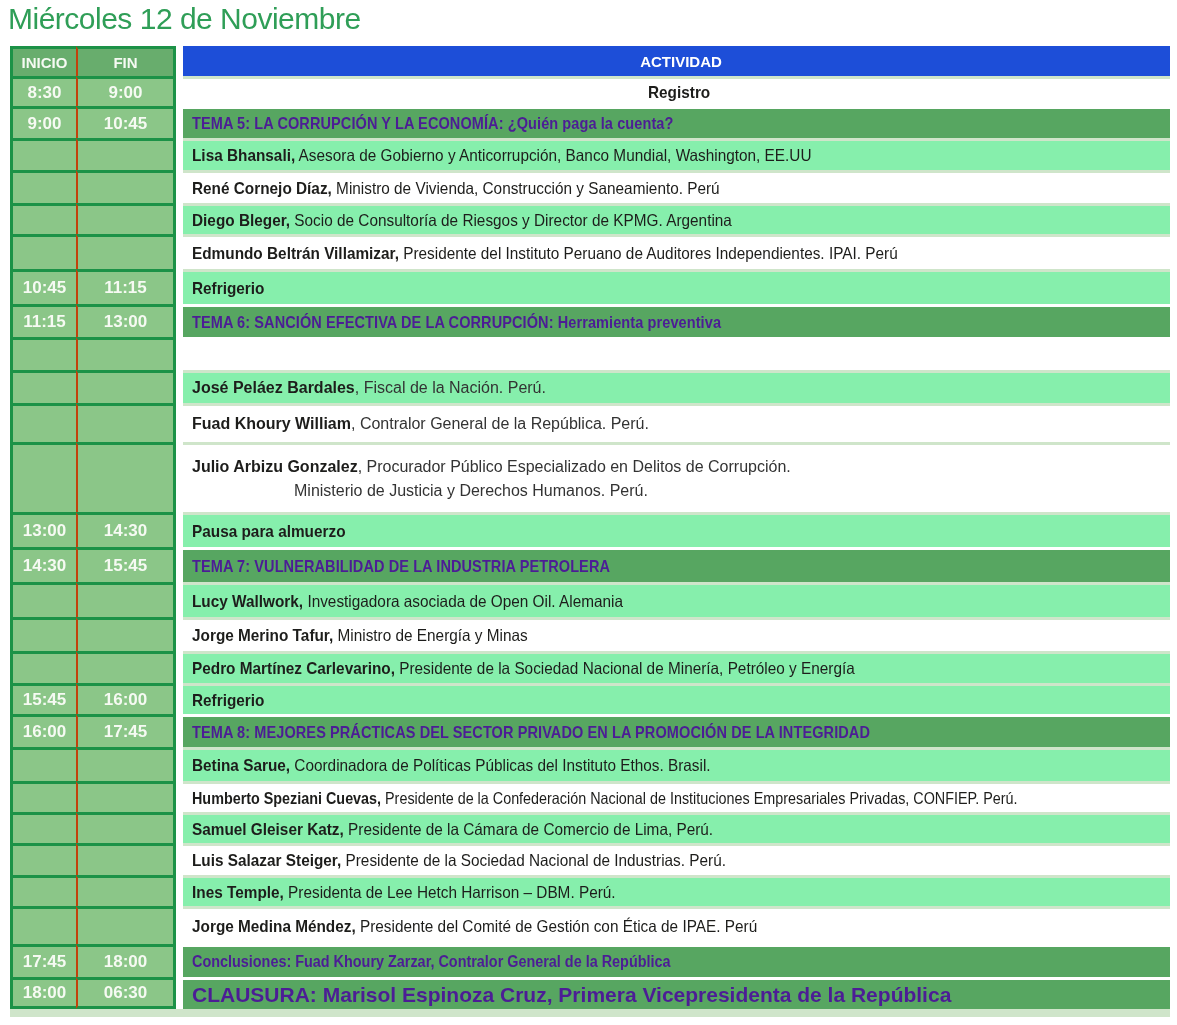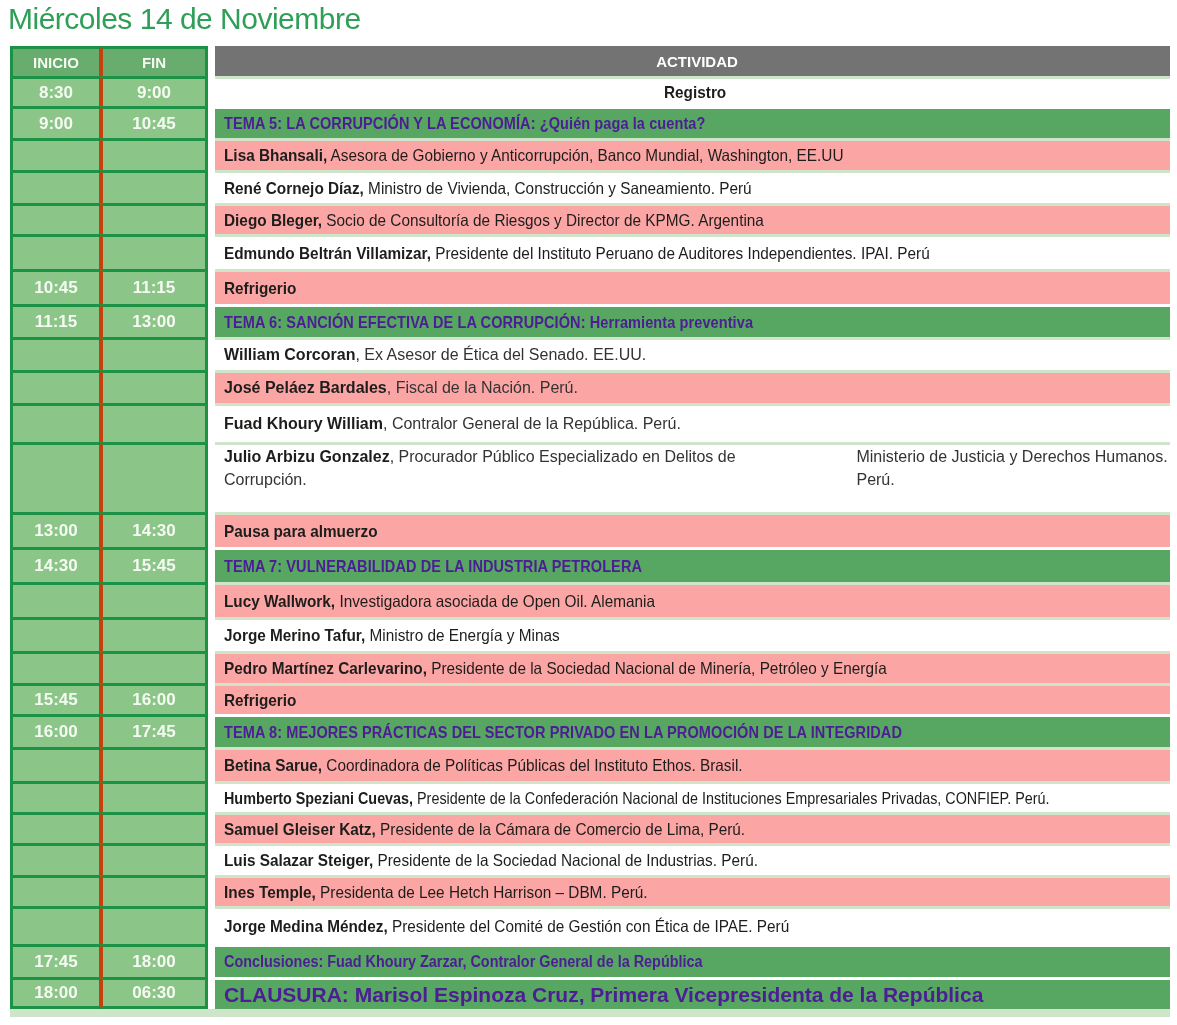--- a/index.html
+++ b/index.html
@@ -7,58 +7,58 @@
        font-family:"Liberation Sans","DejaVu Sans",sans-serif;}
   .page{position:relative;width:1177px;height:1025px;}
   .title{position:absolute;left:8px;top:2px;font-size:30px;font-weight:400;
          color:#2f9e57;letter-spacing:-0.5px;}
   .table{position:absolute;left:10px;top:46px;width:1160px;display:flex;flex-direction:column;}
   .row{display:flex;flex-direction:row;box-sizing:border-box;}
   
   .t{box-sizing:border-box;background:#8bc688;border-top:3px solid #1c9247;
      display:flex;align-items:center;justify-content:center;
      color:#f6faf3;font-size:17px;font-weight:600;}
-  .t.in{width:89px;border-left:3px solid #1c9247;}
-  .t.fn{width:109px;border-left:4px solid #c2410c;border-right:3px solid #1c9247;}
+  .t.in{width:66px;border-left:3px solid #1c9247;}
+  .t.fn{width:100px;border-left:2px solid #c2410c;border-right:3px solid #1c9247;}
   .last .t{border-bottom:3px solid #1c9247;}
   .gut{width:7px;background:#ffffff;}
   
   .act{flex:1;box-sizing:border-box;display:flex;align-items:center;
        padding-left:9px;border-top:3px solid #cfe5ca;overflow:hidden;
        font-size:16.5px;color:#1d1d1b;}
   .row.white .act{background:#ffffff;}
-  .row.light .act{background:#fca5a5;}
+  .row.light .act{background:#86efac;}
   .row.dark .act{background:#57a661;border-top-color:#ffffff;color:#4c1d95;}
   .row.hdr .t{background:#68ad6d;font-size:15px;font-weight:700;}
-  .row.hdr .act{background:#737373;border-top:0;justify-content:center;
+  .row.hdr .act{background:#1d4ed8;border-top:0;justify-content:center;
                 color:#ffffff;font-weight:700;font-size:15px;}
   .row.center .act{justify-content:center;font-weight:700;align-items:center;}
   
   .cond{display:inline-block;transform:scaleX(0.93);transform-origin:0 50%;white-space:nowrap;}
   .cond .bn{font-weight:700;}
   .temaTxt{display:inline-block;transform:scaleX(0.88);transform-origin:0 50%;
            white-space:nowrap;font-weight:700;font-size:16.5px;letter-spacing:0.1px;}
   .narrow{transform:scaleX(0.87);}
   .arial{font-size:16px;color:#333333;}
   .arial .bn{font-weight:700;color:#1d1d1b;}
   .boldline{font-weight:700;font-size:21px;white-space:nowrap;}
-  .twoLine{flex-direction:row;align-items:flex-start;justify-content:center;line-height:1.45;}
+  .twoLine{flex-direction:column;align-items:flex-start;justify-content:center;line-height:1.45;}
   .twoLine .l2{margin-left:102px;}
   .concl{display:inline-block;transform:scaleX(0.9);transform-origin:0 50%;
          white-space:nowrap;font-weight:600;font-size:16px;}
   
   .rh30{height:30px}.rh31{height:31px}.rh32{height:32px}.rh33{height:33px}
   .rh34{height:34px}.rh35{height:35px}.rh38{height:38px}.rh39{height:39px}.rh70{height:70px}
   .bottomStrip{height:8px;background:#cfe5ca;width:1160px;}
 </style>
 </head>
 <body>
 
 <div class="page">
-  <div class="title">Miércoles 14 de Noviembre</div>
+  <div class="title">Miércoles 12 de Noviembre</div>
 
   <div class="table">
 
     <div class="row hdr rh30">
       <div class="t in">INICIO</div>
       <div class="t fn">FIN</div>
       <div class="gut"></div>
       <div class="act">ACTIVIDAD</div>
     </div>
 
@@ -131,23 +131,20 @@
       <div class="gut"></div>
       <div class="act">
           <span class="temaTxt">TEMA 6: SANCIÓN EFECTIVA DE LA CORRUPCIÓN: Herramienta preventiva</span>
         </div>
     </div>
 
     <div class="row white rh33">
       <div class="t in"></div>
       <div class="t fn"></div>
       <div class="gut"></div>
-      <div class="act arial">
-          <span><span class="bn">William Corcoran</span><span>, Ex Asesor de Ética del Senado. EE.UU.</span></span>
-        </div>
     </div>
 
     <div class="row light rh33">
       <div class="t in"></div>
       <div class="t fn"></div>
       <div class="gut"></div>
       <div class="act arial">
           <span><span class="bn">José Peláez Bardales</span><span>, Fiscal de la Nación. Perú.</span></span>
         </div>
     </div>

